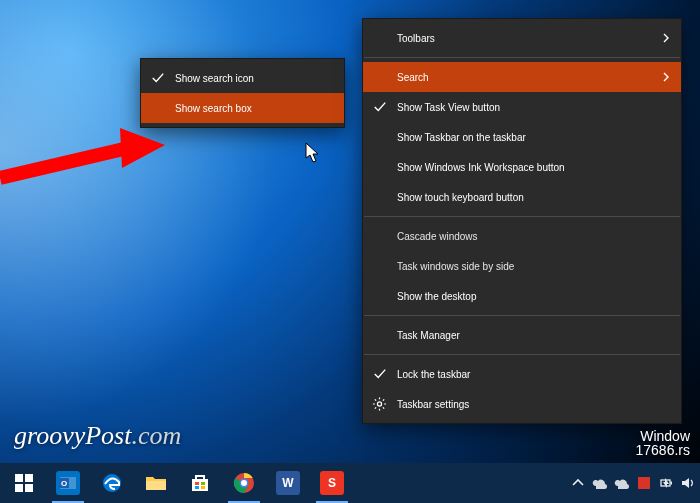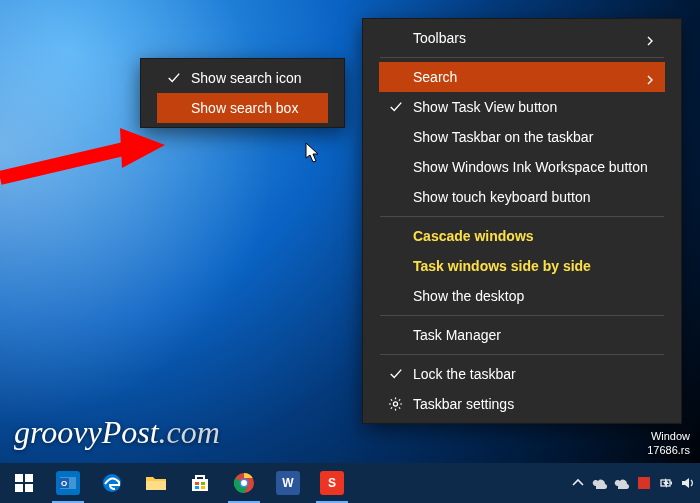--- a/index.html
+++ b/index.html
@@ -32,35 +32,35 @@
   }
   .icon-box{ width:24px; height:24px; display:flex; align-items:center; justify-content:center; border-radius:3px; }
 
   .tray {
     position:absolute; right:4px; bottom:0; height:40px;
     display:flex; align-items:center; gap:6px; color:#fff; font-size:11px;
   }
   .tray-icon{ width:16px; height:16px; display:flex; align-items:center; justify-content:center; opacity:.9;}
 
   
-  .watermark{ position:absolute; left:14px; bottom:52px; color:#ffffff; font-size:32px; font-style:italic; font-family:Georgia, 'Times New Roman', serif; text-shadow:0 1px 4px rgba(0,0,0,.6);}
+  .watermark{ position:absolute; left:14px; bottom:52px; color:#ffffff; font-size:26px; font-style:italic; font-family:Georgia, 'Times New Roman', serif; text-shadow:0 1px 4px rgba(0,0,0,.6);}
   .watermark .dim{ color:#cfd6dd; font-style:italic; }
-  .winver{ position:absolute; right:10px; bottom:46px; color:#fff; font-size:11px; text-align:right; line-height:14px; text-shadow:0 1px 2px rgba(0,0,0,.6);}
+  .winver{ position:absolute; right:10px; bottom:46px; color:#fff; font-size:14px; text-align:right; line-height:14px; text-shadow:0 1px 2px rgba(0,0,0,.6);}
 
   
   .menu {
-    position:absolute; background:#2b2b2b; color:#fff; font-size:14px;
-    box-shadow:0 6px 20px rgba(0,0,0,.55); padding:4px 16px;
+    position:absolute; background:#2b2b2b; color:#fff; font-size:10px;
+    box-shadow:0 6px 20px rgba(0,0,0,.55); padding:4px 0;
     border:1px solid #1a1a1a;
   }
   .menu .item{
     display:flex; align-items:center; height:30px; padding:0 18px 0 34px;
     position:relative; white-space:nowrap;
   }
-  .menu .item.disabled{ color:#fde047;font-weight:bold; }
+  .menu .item.disabled{ color:#e5e5e5; }
   .menu .item.hover{ background:#c2410c; }
   .menu .item .check{ position:absolute; left:10px; top:50%; transform:translateY(-50%); width:14px; height:14px;}
   .menu .item .gear{ position:absolute; left:9px; top:50%; transform:translateY(-50%); width:15px; height:15px;}
   .menu .item .chev{ position:absolute; right:10px; top:50%; transform:translateY(-50%); width:10px; height:10px; }
   .menu .sep{ height:1px; margin:4px 1px; background:#4a4a4a; }
 
   .main-menu{ right:18px; top:18px; width:320px; }
   .sub-menu{ left:140px; top:58px; width:205px; }
 
   

